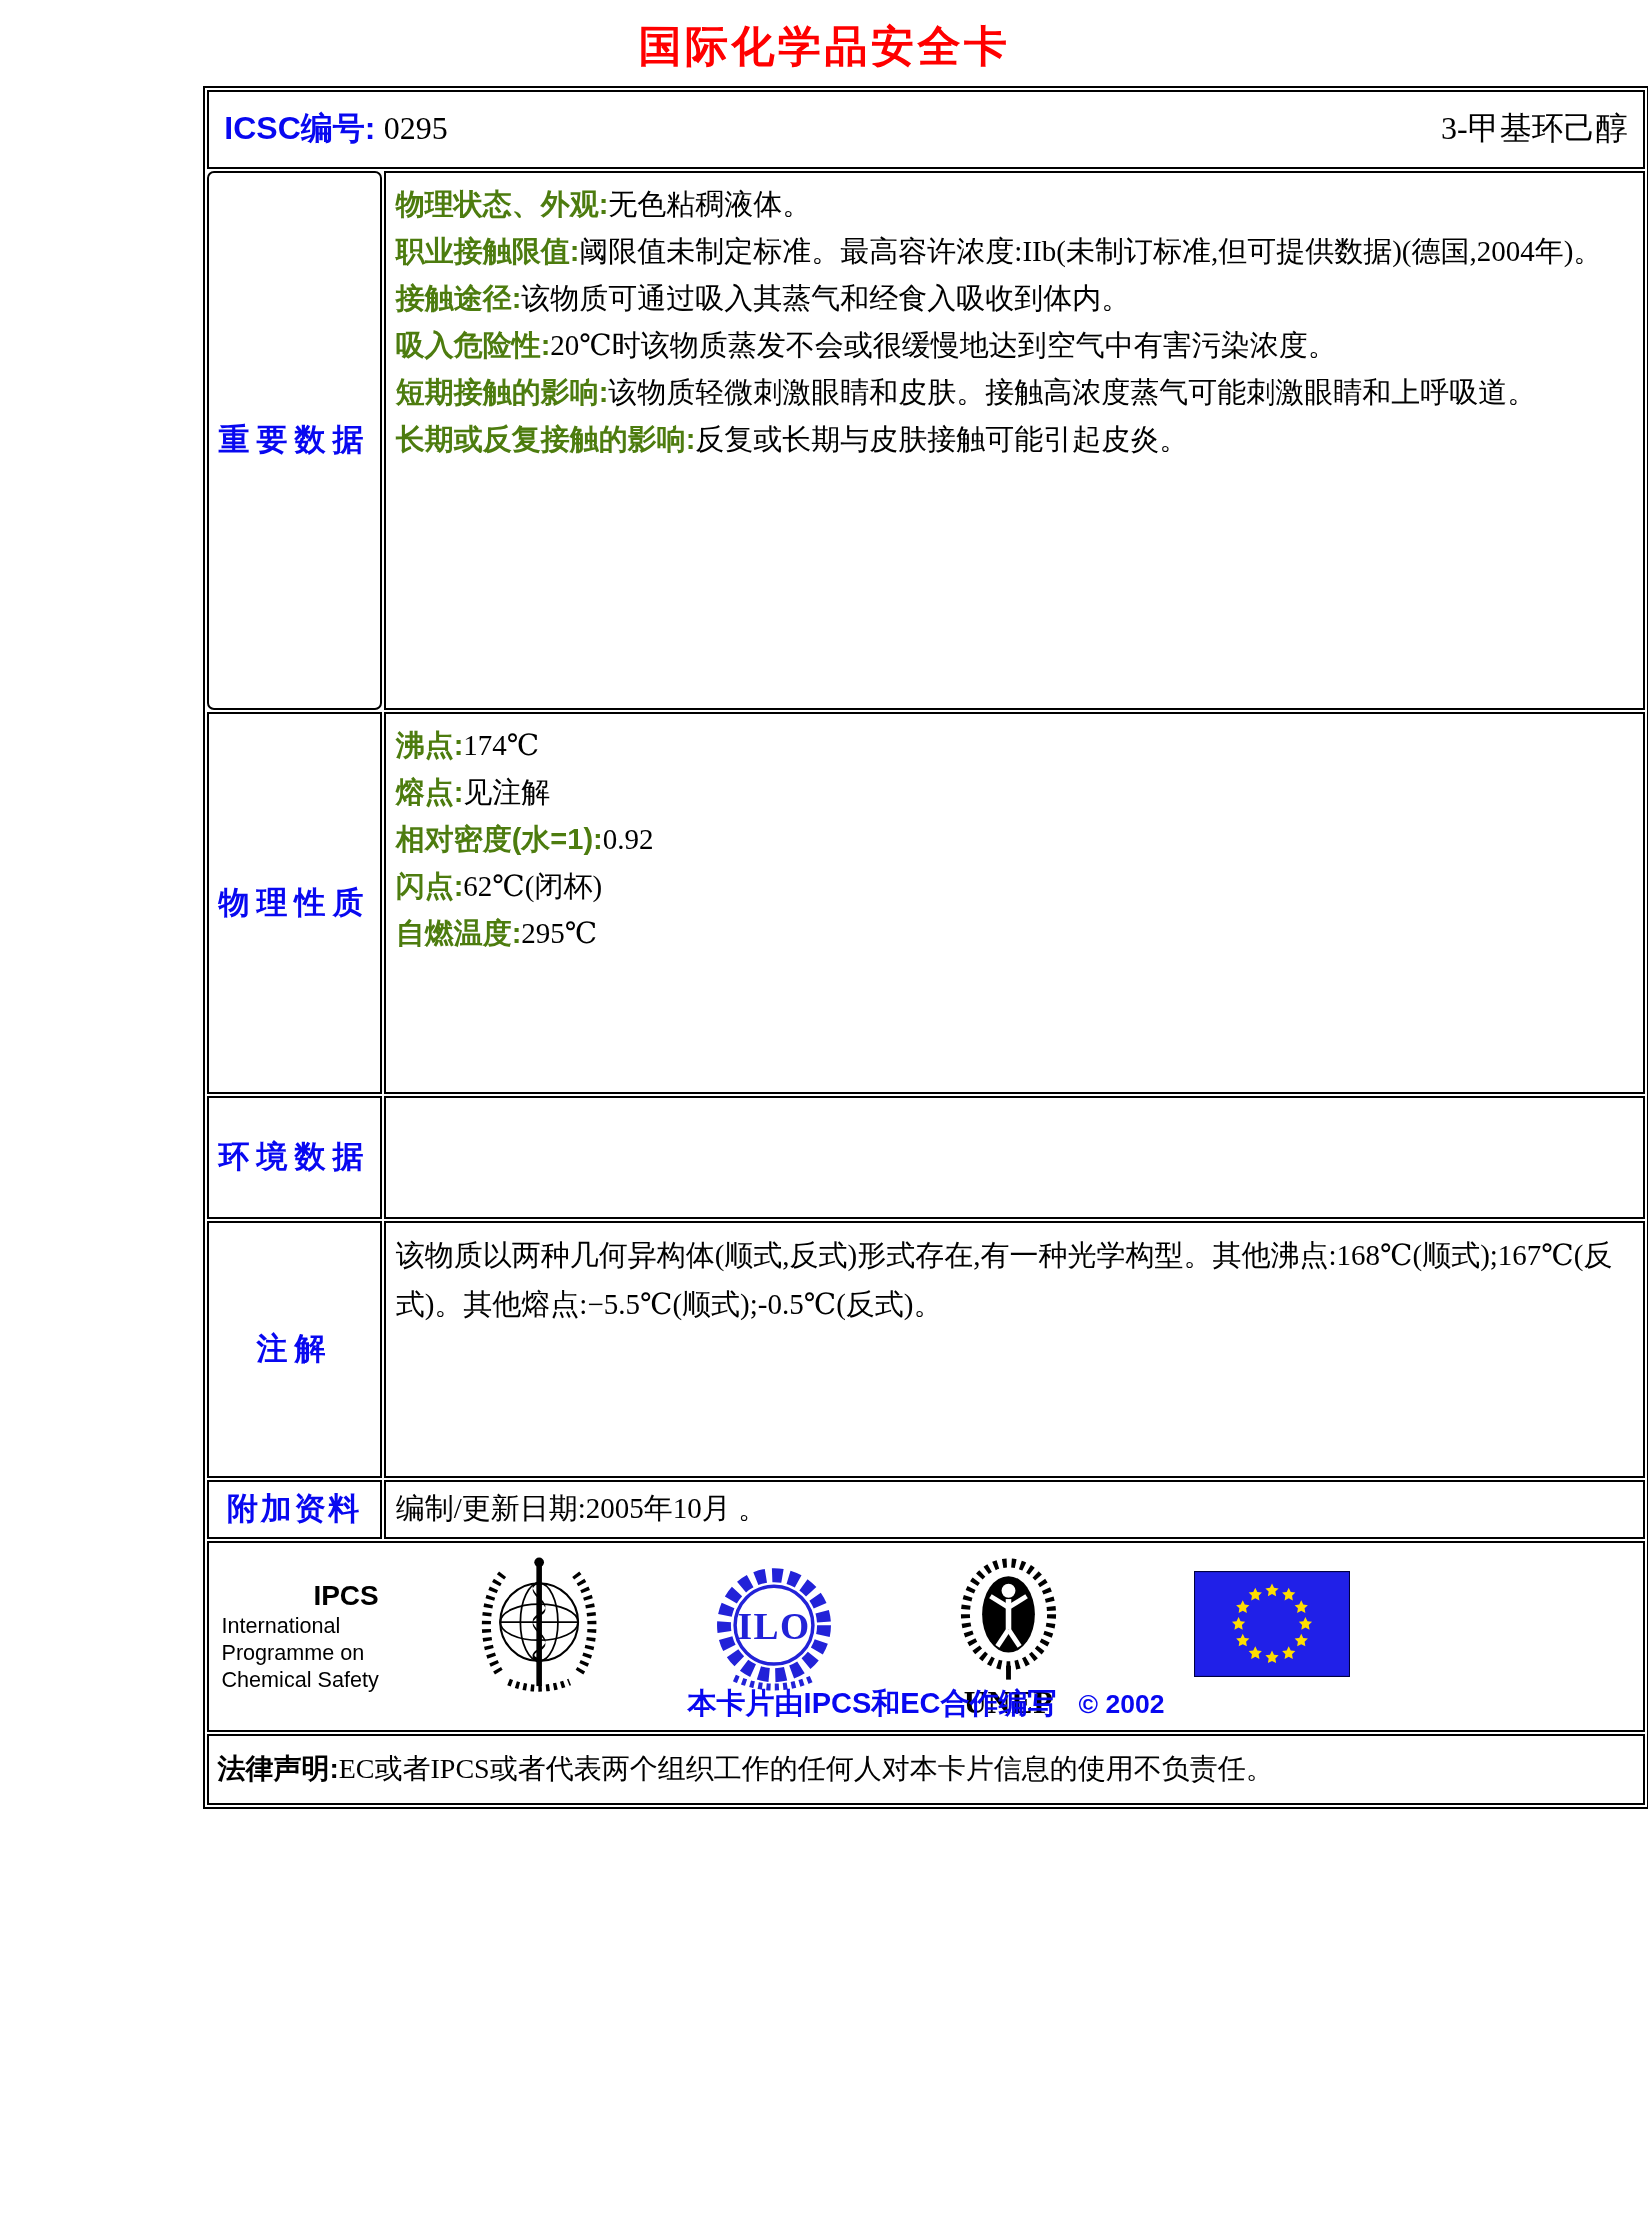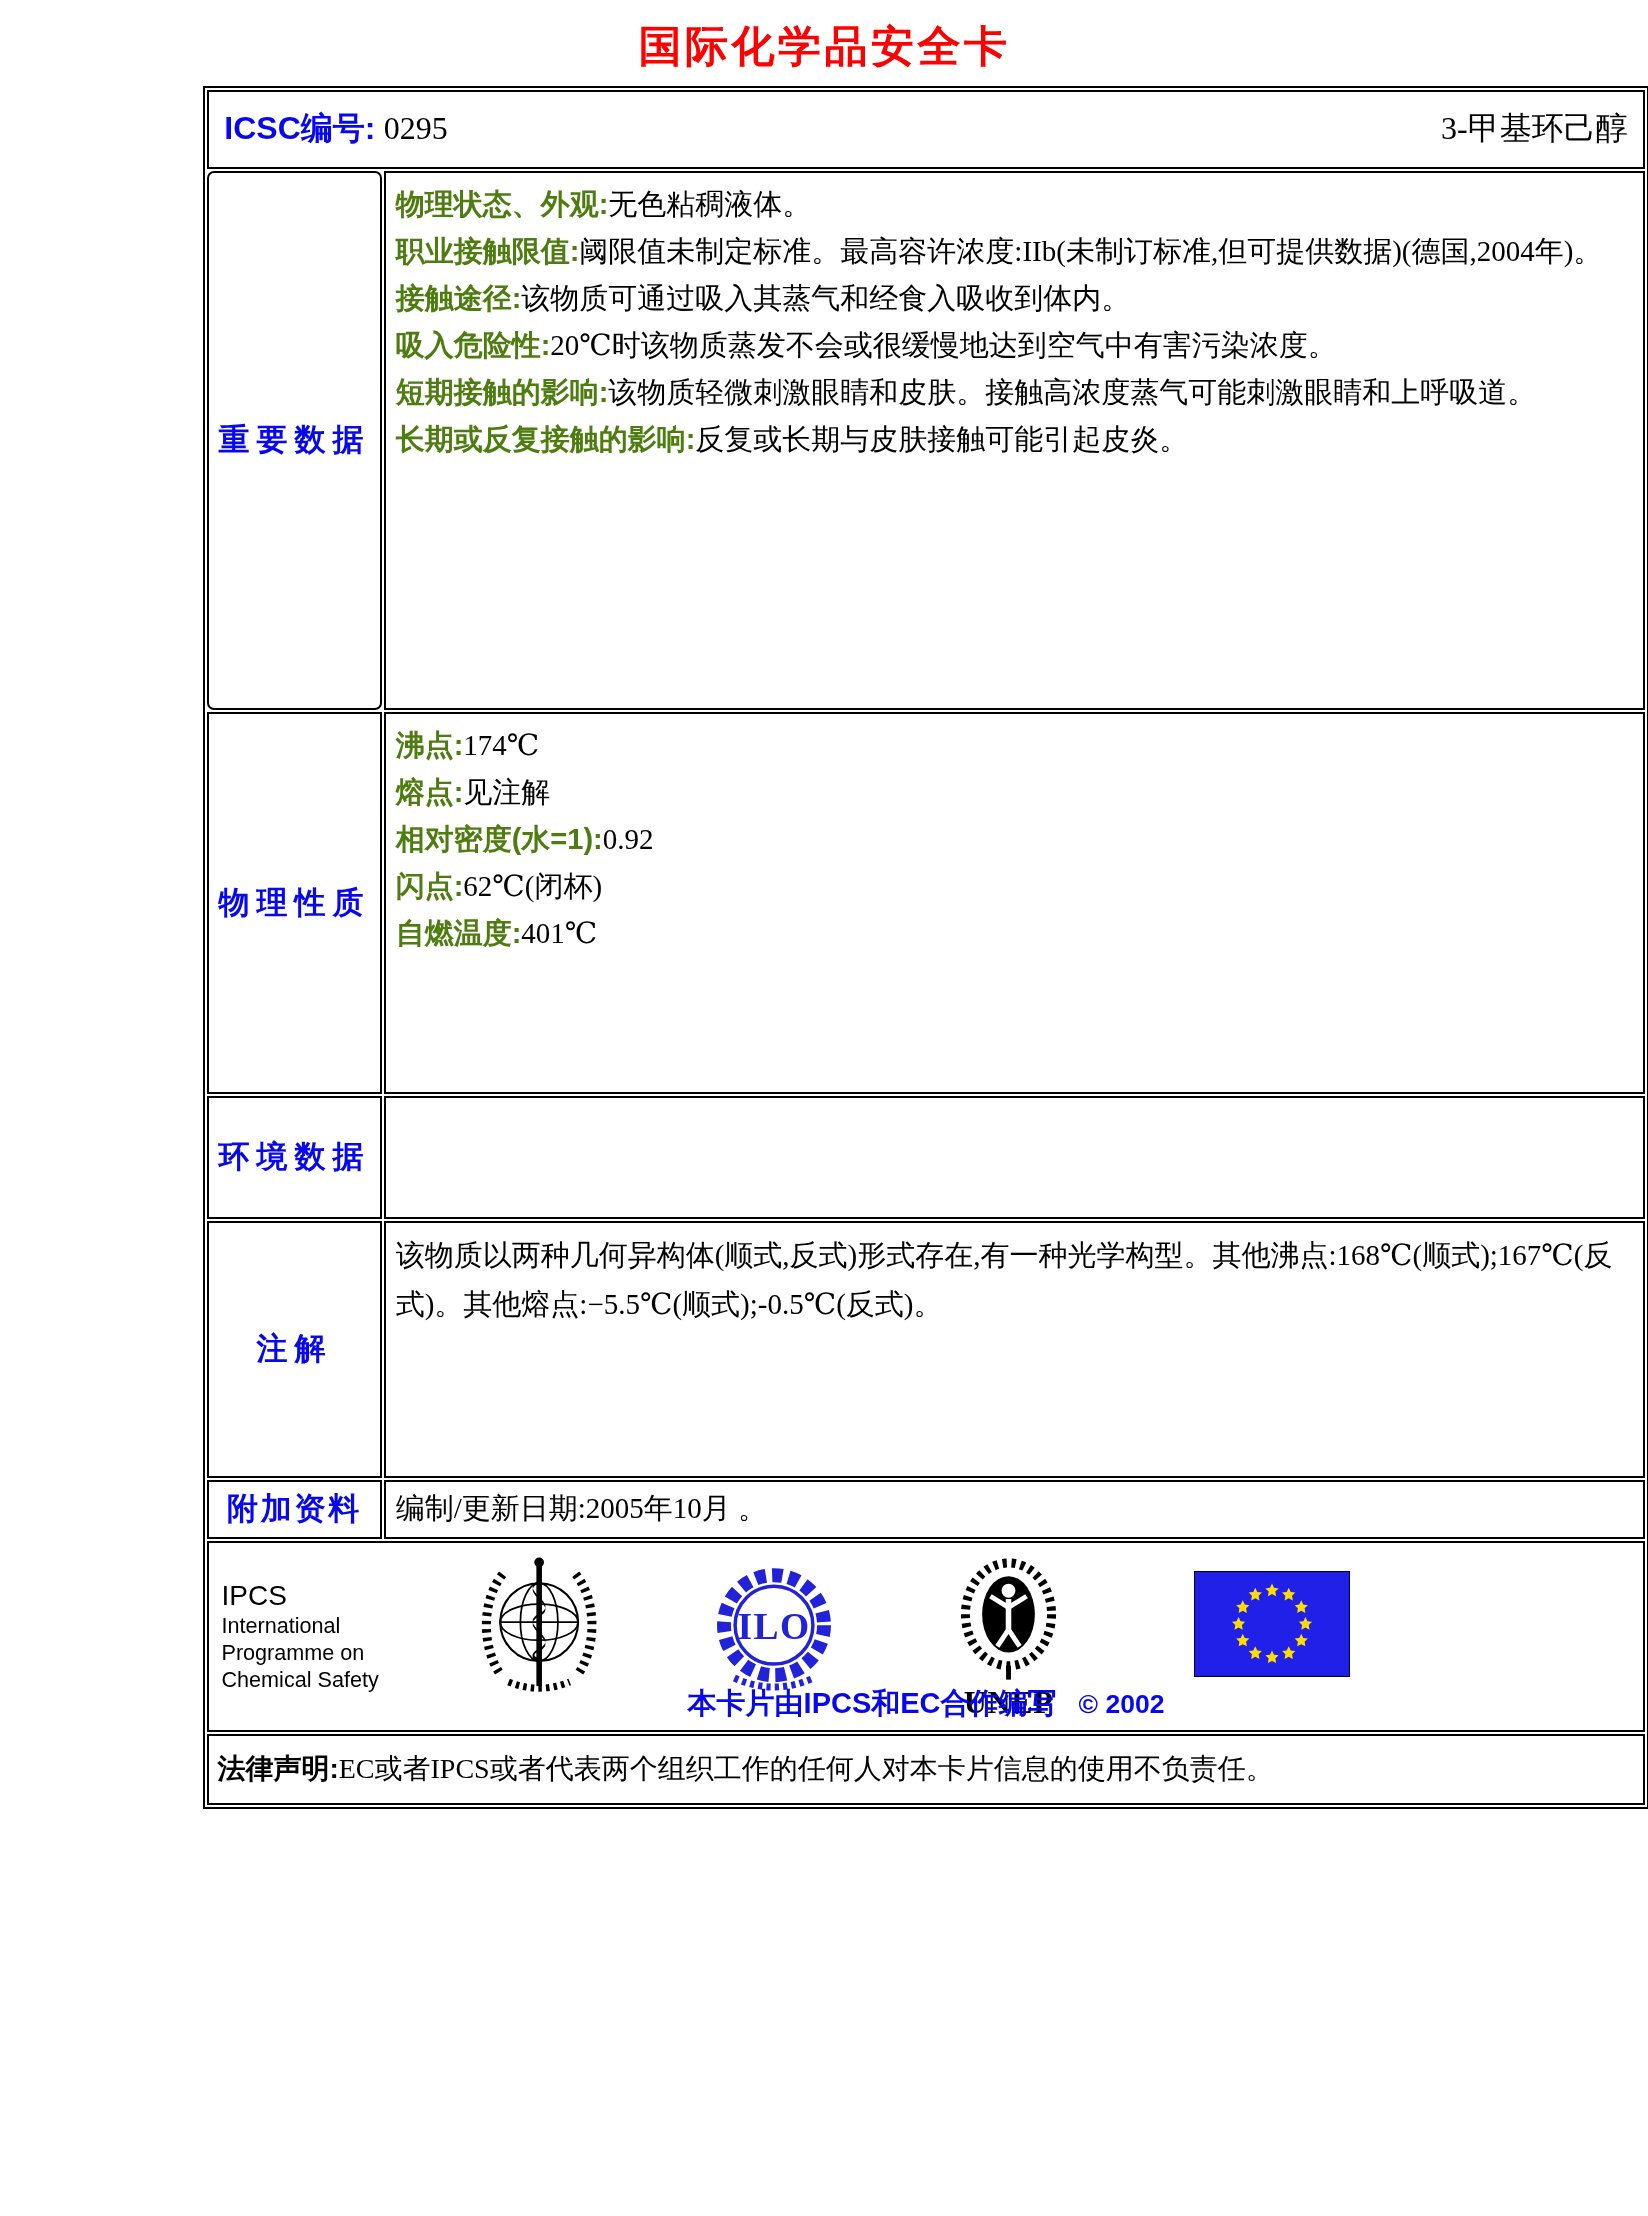--- a/index.html
+++ b/index.html
@@ -37,21 +37,21 @@
   .lbl{
     color:#4d7c0f;font-weight:bold;
     font-family:"Liberation Sans","DejaVu Sans",sans-serif;
   }
   .mid-cell{vertical-align:middle;padding:2.8px 9.7px;font-size:29px;color:#000;}
   .logos-cell{position:relative;height:187px;padding:0;}
   .ipcs-block{
     position:absolute;left:12.5px;top:36px;
     font-family:"Liberation Sans","DejaVu Sans",sans-serif;color:#000;
   }
-  .ipcs-acronym{font-size:28px;font-weight:normal;line-height:33px;}
+  .ipcs-acronym{font-size:28px;font-weight:bold;line-height:33px;text-align:right;}
   .ipcs-line{font-size:21.6px;line-height:27px;}
   .logo{position:absolute;}
   .who-logo{left:259px;top:11px;}
   .ilo-logo{left:499px;top:18px;}
   .unep-logo{left:737px;top:14px;}
   .eu-flag{left:985px;top:28px;}
   .logos-caption{
     position:absolute;left:0;bottom:5.6px;width:100%;text-align:center;
     color:#0808F0;font-weight:bold;font-size:29px;
     font-family:"Liberation Sans","DejaVu Sans",sans-serif;
@@ -98,21 +98,21 @@
     </td>
   </tr>
 
   <tr>
     <td class="label-cell" style="height:376px;">物理性质</td>
     <td class="content-cell">
       <p><span class="lbl">沸点:</span><span>174℃</span></p>
       <p><span class="lbl">熔点:</span><span>见注解</span></p>
       <p><span class="lbl">相对密度(水=1):</span><span>0.92</span></p>
       <p><span class="lbl">闪点:</span><span>62℃(闭杯)</span></p>
-      <p><span class="lbl">自燃温度:</span><span>401℃</span></p>
+      <p><span class="lbl">自燃温度:</span><span>295℃</span></p>
     </td>
   </tr>
 
   <tr>
     <td class="label-cell" style="height:117px;">环境数据</td>
     <td class="content-cell"></td>
   </tr>
 
   <tr>
     <td class="label-cell" style="height:251px;margin-left:9px;">注解</td>

